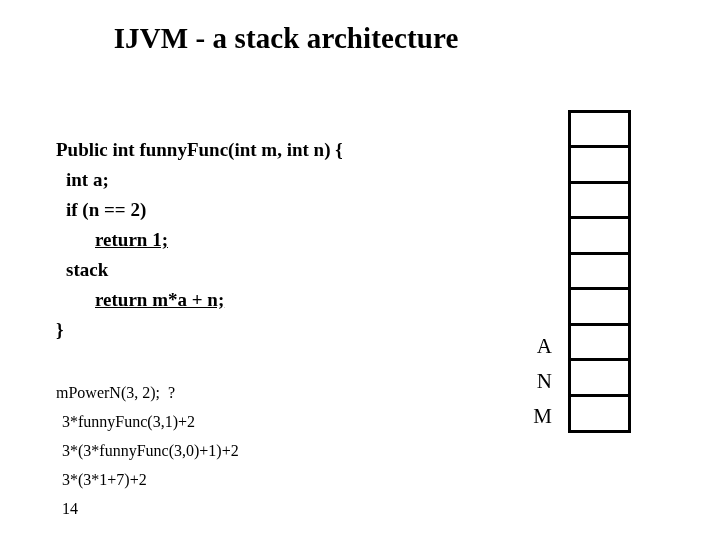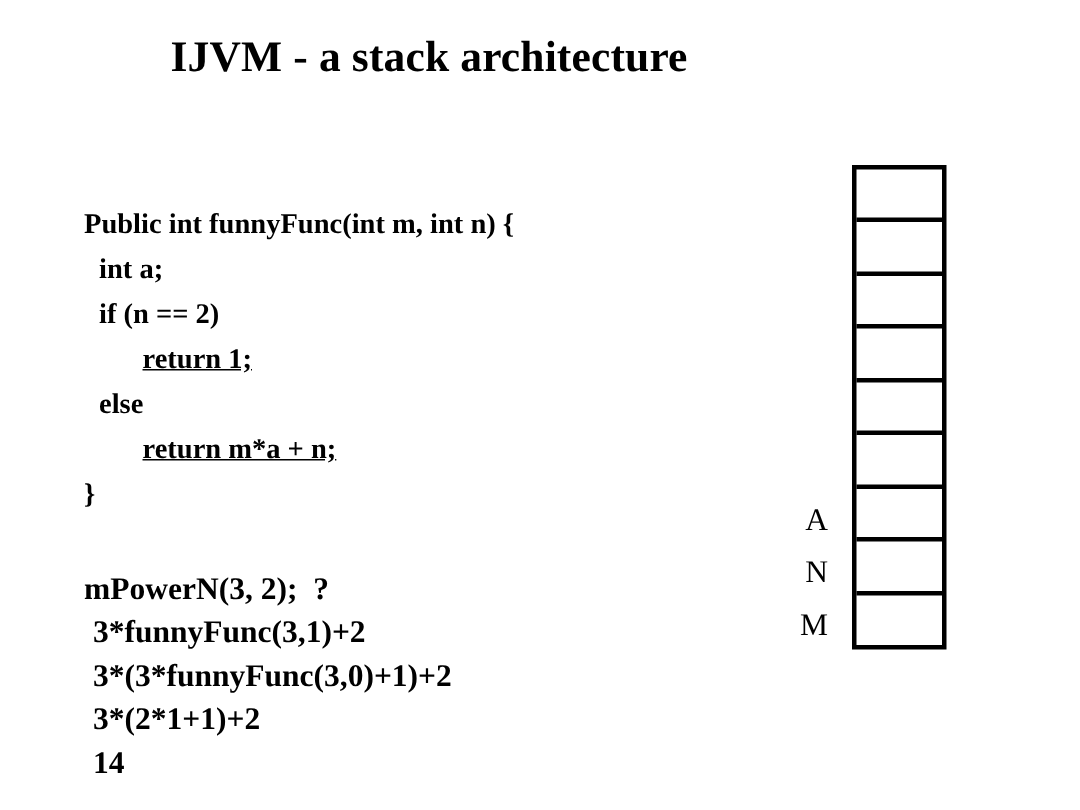--- a/index.html
+++ b/index.html
@@ -46,22 +46,22 @@
   .ind-1 { padding-left: 10px; }
   .ind-2 { padding-left: 39px; text-decoration: underline; }
   
   #trace-block {
     position: absolute;
     left: 56px;
     top: 378px;
     width: 460px;
   }
   .trace-line {
-    font-size: 21px;
-    font-weight: bold;
+    font-size: 16px;
+    font-weight: normal;
     line-height: 29px;
     height: 29px;
     white-space: pre;
   }
   .trace-line.sub { padding-left: 6px; }
   
   #stack-diagram {
     position: absolute;
     left: 568px;
     top: 110px;
@@ -99,30 +99,30 @@
 
 <div id="slide">
 
   <div id="slide-title">IJVM - a stack architecture</div>
 
   <div id="code-block">
     <div class="code-line ind-0">Public int funnyFunc(int m, int n) {</div>
     <div class="code-line ind-1">int a;</div>
     <div class="code-line ind-1">if (n == 2)</div>
     <div class="code-line ind-2">return 1;</div>
-    <div class="code-line ind-1">else</div>
+    <div class="code-line ind-1">stack</div>
     <div class="code-line ind-2">return m*a + n;</div>
     <div class="code-line ind-0">}</div>
   </div>
 
   <div id="trace-block">
     <div class="trace-line">mPowerN(3, 2);  ?</div>
     <div class="trace-line sub">3*funnyFunc(3,1)+2</div>
     <div class="trace-line sub">3*(3*funnyFunc(3,0)+1)+2</div>
-    <div class="trace-line sub">3*(2*1+1)+2</div>
+    <div class="trace-line sub">3*(3*1+7)+2</div>
     <div class="trace-line sub">14</div>
   </div>
 
   <div id="stack-diagram">
     <div class="stack-cell"></div>
     <div class="stack-cell"></div>
     <div class="stack-cell"></div>
     <div class="stack-cell"></div>
     <div class="stack-cell"></div>
     <div class="stack-cell"></div>

